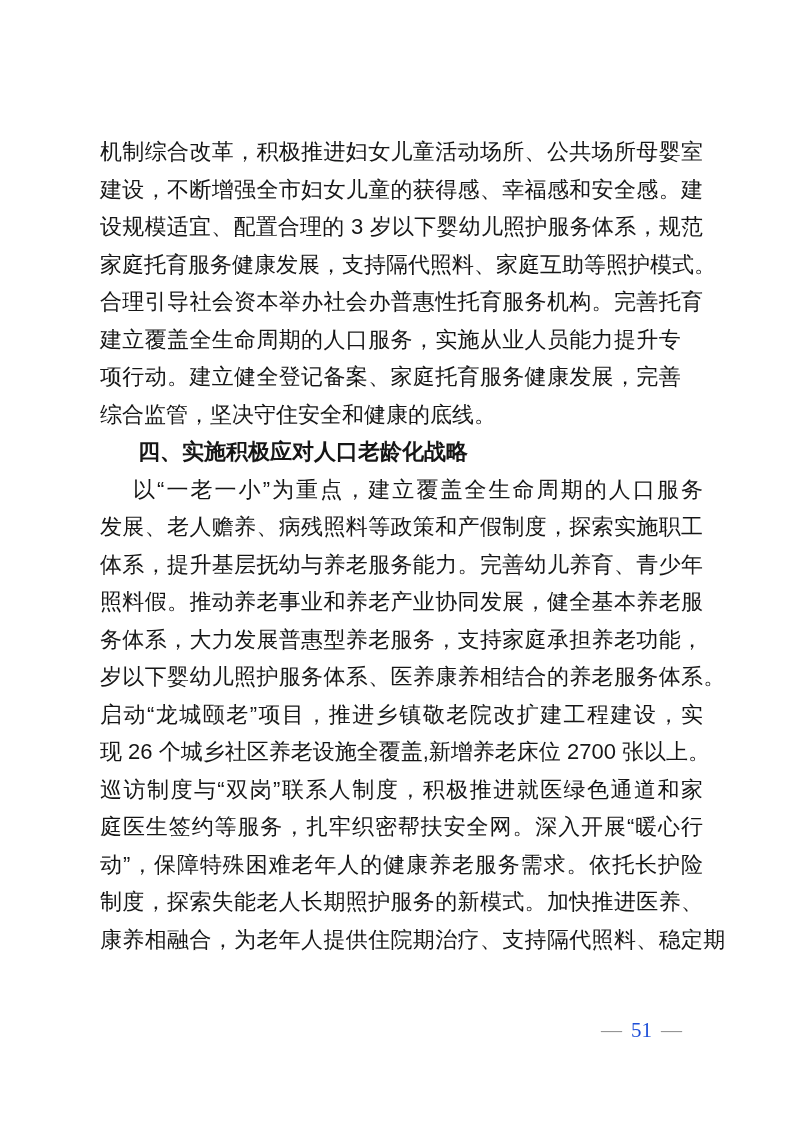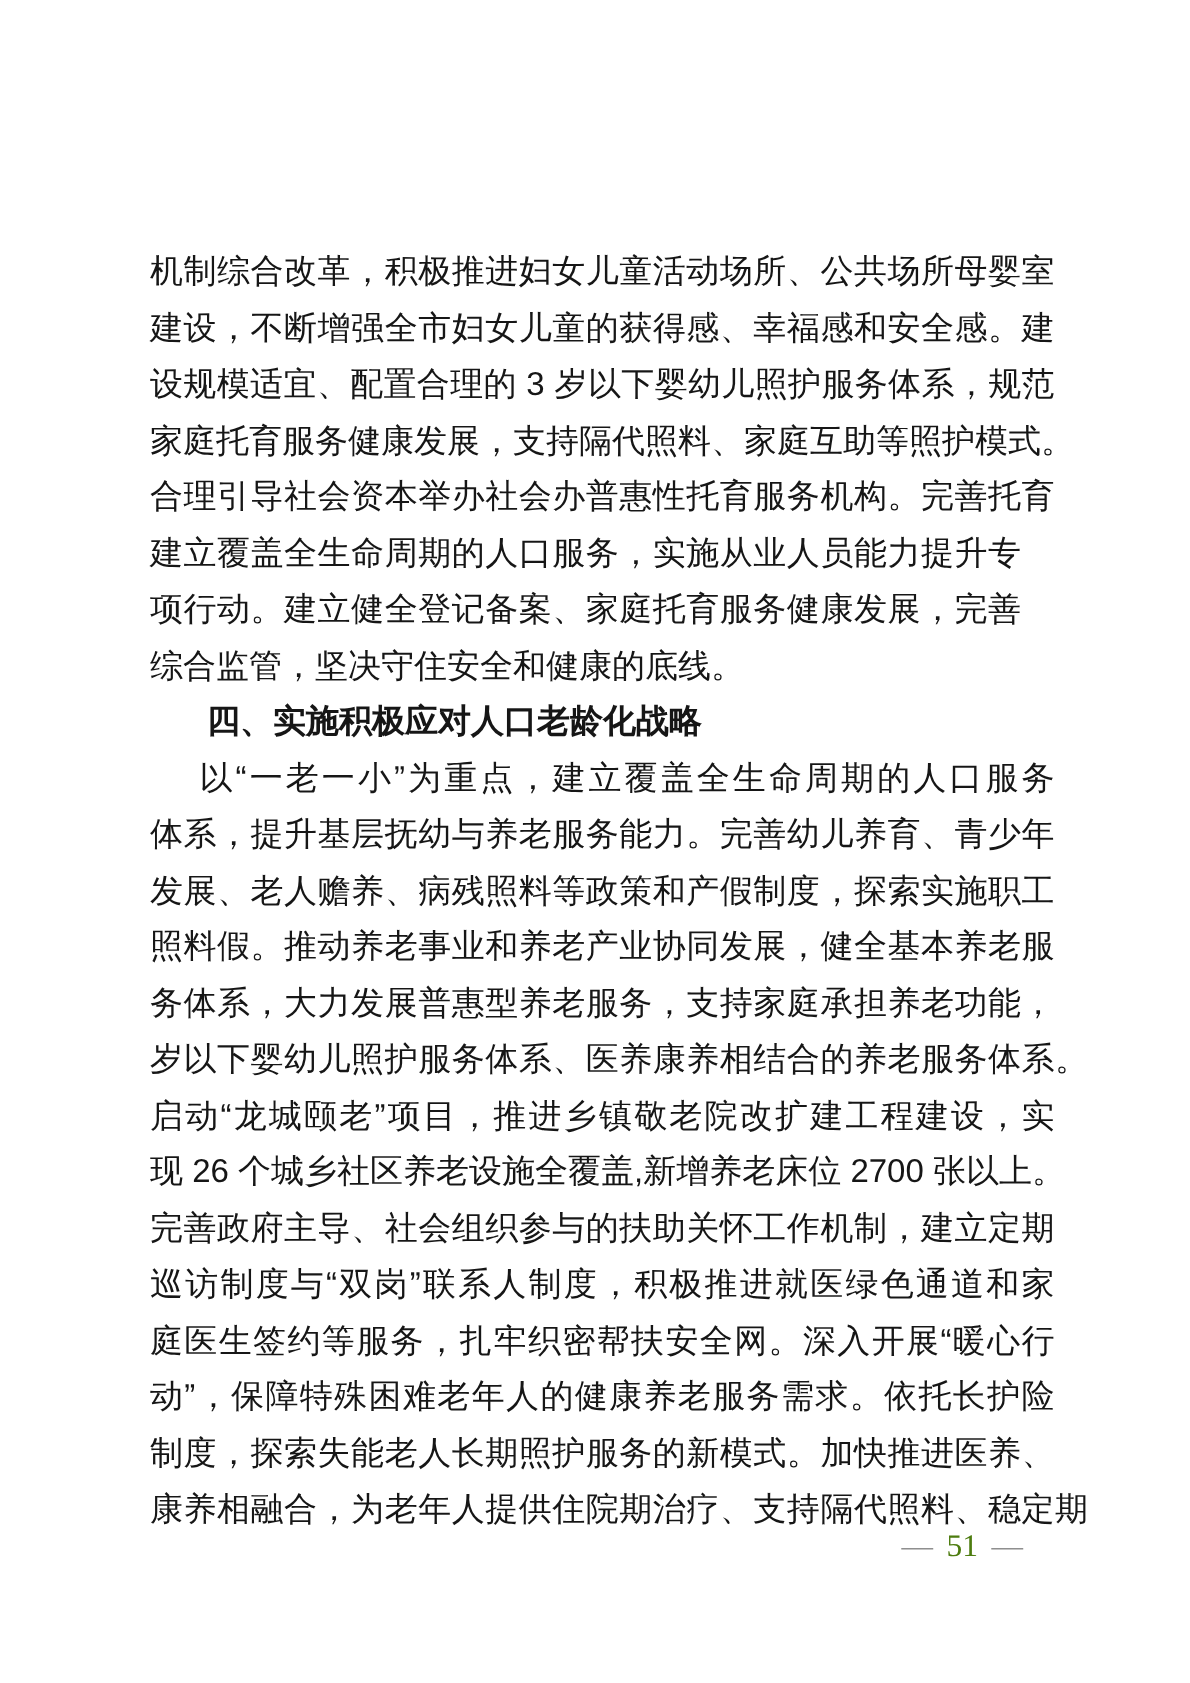--- a/index.html
+++ b/index.html
@@ -25,58 +25,57 @@
     color: #161616;
   }
   .line {
     height: 37.5px;
     white-space: nowrap;
     text-align: left;
   }
   .line.indent-head { padding-left: 38px; }
   .line.indent-para { padding-left: 33px; }
   .line.bold { font-weight: 700; }
-  .line-text { display: inline-block; white-space: nowrap; margin-top: 29px; }
+  .line-text { display: inline-block; white-space: nowrap; }
   .footer {
     position: absolute;
     top: 1018px;
     right: 111px;
     font-family: "Liberation Serif", serif;
     font-size: 21px;
     line-height: 24px;
     display: flex;
     align-items: center;
     gap: 9px;
   }
   .footer .dash { color: #8f8f8f; }
-  .footer .pagenum { color: #4d7c0f; }
+  .footer .pagenum { color: #1d4ed8; }
 </style>
 </head>
 <body>
 
 <div class="page">
   <div class="text-block" id="text-block" style="color: rgb(22, 22, 22);">
       <div class="line"><span class="line-text" style="letter-spacing: 0.346154px;">机制综合改革，积极推进妇女儿童活动场所、公共场所母婴室</span></div>
       <div class="line"><span class="line-text" style="letter-spacing: 0.346154px;">建设，不断增强全市妇女儿童的获得感、幸福感和安全感。建</span></div>
       <div class="line"><span class="line-text" style="letter-spacing: 0.233259px;">设规模适宜、配置合理的 3 岁以下婴幼儿照护服务体系，规范</span></div>
       <div class="line"><span class="line-text" style="letter-spacing: 0px;">家庭托育服务健康发展，支持隔代照料、家庭互助等照护模式。</span></div>
       <div class="line"><span class="line-text" style="letter-spacing: 0.346154px;">合理引导社会资本举办社会办普惠性托育服务机构。完善托育</span></div>
       <div class="line"><span class="line-text" style="letter-spacing: 0.346154px;">建立覆盖全生命周期的人口服务，实施从业人员能力提升专</span></div>
       <div class="line"><span class="line-text" style="letter-spacing: 0.346154px;">项行动。建立健全登记备案、家庭托育服务健康发展，完善</span></div>
       <div class="line"><span class="line-text" style="letter-spacing: 0px;">综合监管，坚决守住安全和健康的底线。</span></div>
       <div class="line indent-head bold"><span class="line-text" style="letter-spacing: 0px;">四、实施积极应对人口老龄化战略</span></div>
       <div class="line indent-para"><span class="line-text" style="letter-spacing: 2.05599px;">以“一老一小”为重点，建立覆盖全生命周期的人口服务</span></div>
+      <div class="line"><span class="line-text" style="letter-spacing: 0.346154px;">发展、老人赡养、病残照料等政策和产假制度，探索实施职工</span></div>
       <div class="line"><span class="line-text" style="letter-spacing: 0.346154px;">体系，提升基层抚幼与养老服务能力。完善幼儿养育、青少年</span></div>
-      <div class="line"><span class="line-text" style="letter-spacing: 0.346154px;">发展、老人赡养、病残照料等政策和产假制度，探索实施职工</span></div>
       <div class="line"><span class="line-text" style="letter-spacing: 0.346154px;">照料假。推动养老事业和养老产业协同发展，健全基本养老服</span></div>
       <div class="line"><span class="line-text" style="letter-spacing: 0.346154px;">务体系，大力发展普惠型养老服务，支持家庭承担养老功能，</span></div>
       <div class="line"><span class="line-text" style="letter-spacing: 0.346154px;">岁以下婴幼儿照护服务体系、医养康养相结合的养老服务体系。</span></div>
       <div class="line"><span class="line-text" style="letter-spacing: 1.47476px;">启动“龙城颐老”项目，推进乡镇敬老院改扩建工程建设，实</span></div>
       <div class="line"><span class="line-text" style="letter-spacing: 0px;">现 26 个城乡社区养老设施全覆盖,新增养老床位 2700 张以上。</span></div>
-      <div class="line"><span class="line-text" style="letter-spacing: 0.346154px;">完善政府主导、社会组织参与的扶助关怀工作机制，建立定期</span></div>
       <div class="line"><span class="line-text" style="letter-spacing: 1.47476px;">巡访制度与“双岗”联系人制度，积极推进就医绿色通道和家</span></div>
       <div class="line"><span class="line-text" style="letter-spacing: 0.910457px;">庭医生签约等服务，扎牢织密帮扶安全网。深入开展“暖心行</span></div>
       <div class="line"><span class="line-text" style="letter-spacing: 0.910457px;">动”，保障特殊困难老年人的健康养老服务需求。依托长护险</span></div>
       <div class="line"><span class="line-text" style="letter-spacing: 0.346154px;">制度，探索失能老人长期照护服务的新模式。加快推进医养、</span></div>
       <div class="line"><span class="line-text" style="letter-spacing: 0.346154px;">康养相融合，为老年人提供住院期治疗、支持隔代照料、稳定期</span></div>
     </div>
   <div class="footer">
     <span class="dash">—</span>
     <span class="pagenum">51</span>
     <span class="dash">—</span>

